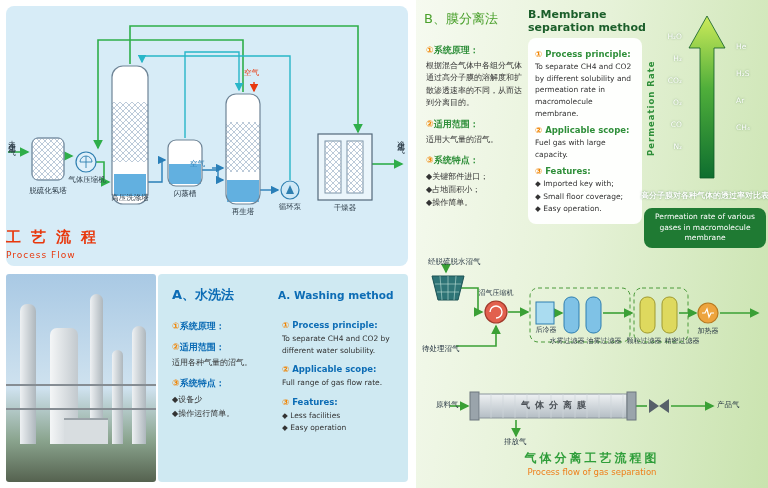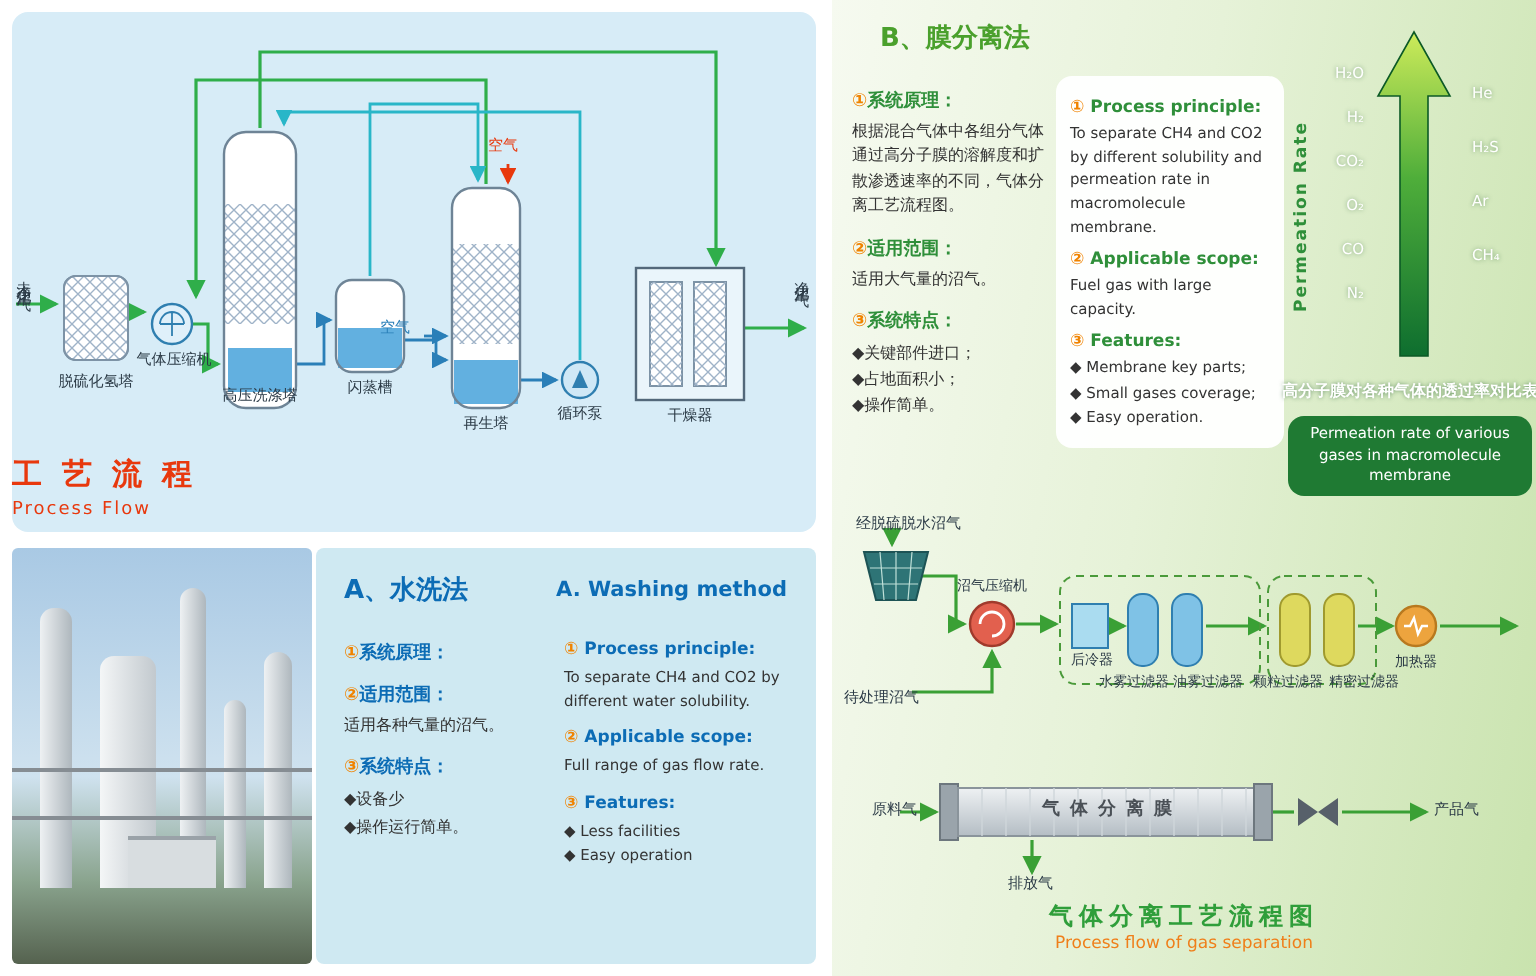--- a/index.html
+++ b/index.html
@@ -35,21 +35,21 @@
   .h{font-weight:bold;font-size:9px;margin:8px 0 3px;}
   .h .num{color:#f08300;}
   .wa .h{color:#0c6cb5;}
   .p{font-size:8px;color:#333;line-height:1.55;margin:0;}
   .li{font-size:8px;color:#333;line-height:1.65;}
   .en .h{font-size:8.5px;}
   .en .p,.en .li{font-size:7.5px;}
   
   .mb{position:absolute;left:416px;top:0;width:352px;height:488px;
       background:linear-gradient(100deg,#f6faf0 0%,#e6f2d8 45%,#c9e3ae 100%);}
-  .mb-title-cn{position:absolute;left:24px;top:10px;font-size:13px;font-weight:bold;color:#4aa02c;text-align:right;}
+  .mb-title-cn{position:absolute;left:8px;top:10px;font-size:13px;font-weight:normal;color:#4aa02c;text-align:right;}
   .mb-title-en{position:absolute;left:112px;top:8px;font-size:11px;font-weight:bold;color:#1b5e2a;line-height:1.2;}
   .mb .h{color:#2f8f3a;}
   .whitebox{position:absolute;left:112px;top:38px;width:100px;background:rgba(255,255,255,.95);
             border-radius:8px;padding:5px 7px 8px;}
   .whitebox .h{margin:6px 0 2px;}
   
   .perm{position:absolute;left:228px;top:12px;width:124px;height:236px;}
   .perm-axis{position:absolute;left:2px;top:28px;height:116px;writing-mode:vertical-rl;transform:rotate(180deg);
              color:#2f8f3a;font-weight:bold;font-size:8.5px;letter-spacing:1px;}
   .gas{position:absolute;color:#fff;font-size:7.5px;text-shadow:0 0 2px rgba(30,90,40,.5);}
@@ -195,40 +195,44 @@
       <div class="h"><span class="num">②</span><span> Applicable scope:</span></div>
       <p class="p">Full range of gas flow rate.</p>
       <div class="h"><span class="num">③</span><span> Features:</span></div>
       <div class="li">◆ Less facilities</div>
       <div class="li">◆ Easy operation</div>
     </div>
   </section>
 
   <section class="mb">
     <div class="mb-title-cn">B、膜分离法</div>
+    <div class="mb-title-en">
+      <div>B.Membrane</div>
+      <div>separation method</div>
+    </div>
 
     <div class="col" style="left:10px;top:36px;width:100px;">
       <div class="h"><span class="num">①</span><span>系统原理：</span></div>
-      <p class="p">根据混合气体中各组分气体通过高分子膜的溶解度和扩散渗透速率的不同，气体分离工艺流程图。</p>
+      <p class="p">根据混合气体中各组分气体通过高分子膜的溶解度和扩散渗透速率的不同，从而达到分离目的。</p>
       <div class="h"><span class="num">②</span><span>适用范围：</span></div>
       <p class="p">适用大气量的沼气。</p>
       <div class="h"><span class="num">③</span><span>系统特点：</span></div>
       <div class="li">◆关键部件进口；</div>
       <div class="li">◆占地面积小；</div>
       <div class="li">◆操作简单。</div>
     </div>
 
     <div class="whitebox en">
       <div class="h"><span class="num">①</span><span> Process principle:</span></div>
       <p class="p">To separate CH4 and CO2 by different solubility and permeation rate in macromolecule membrane.</p>
       <div class="h"><span class="num">②</span><span> Applicable scope:</span></div>
       <p class="p">Fuel gas with large capacity.</p>
       <div class="h"><span class="num">③</span><span> Features:</span></div>
-      <div class="li">◆ Membrane key parts;</div>
-      <div class="li">◆ Small gases coverage;</div>
+      <div class="li">◆ Imported key with;</div>
+      <div class="li">◆ Small floor coverage;</div>
       <div class="li">◆ Easy operation.</div>
     </div>
 
     <div class="perm">
       <div class="perm-axis">Permeation Rate</div>
       <svg width="46" height="168" viewBox="0 0 46 168" style="position:absolute;left:40px;top:0;">
         <defs>
           <linearGradient id="permg" x1="0" y1="1" x2="0" y2="0">
             <stop offset="0" stop-color="#0e6e2f"></stop>
               <stop offset="0.55" stop-color="#4fae3a"></stop>

